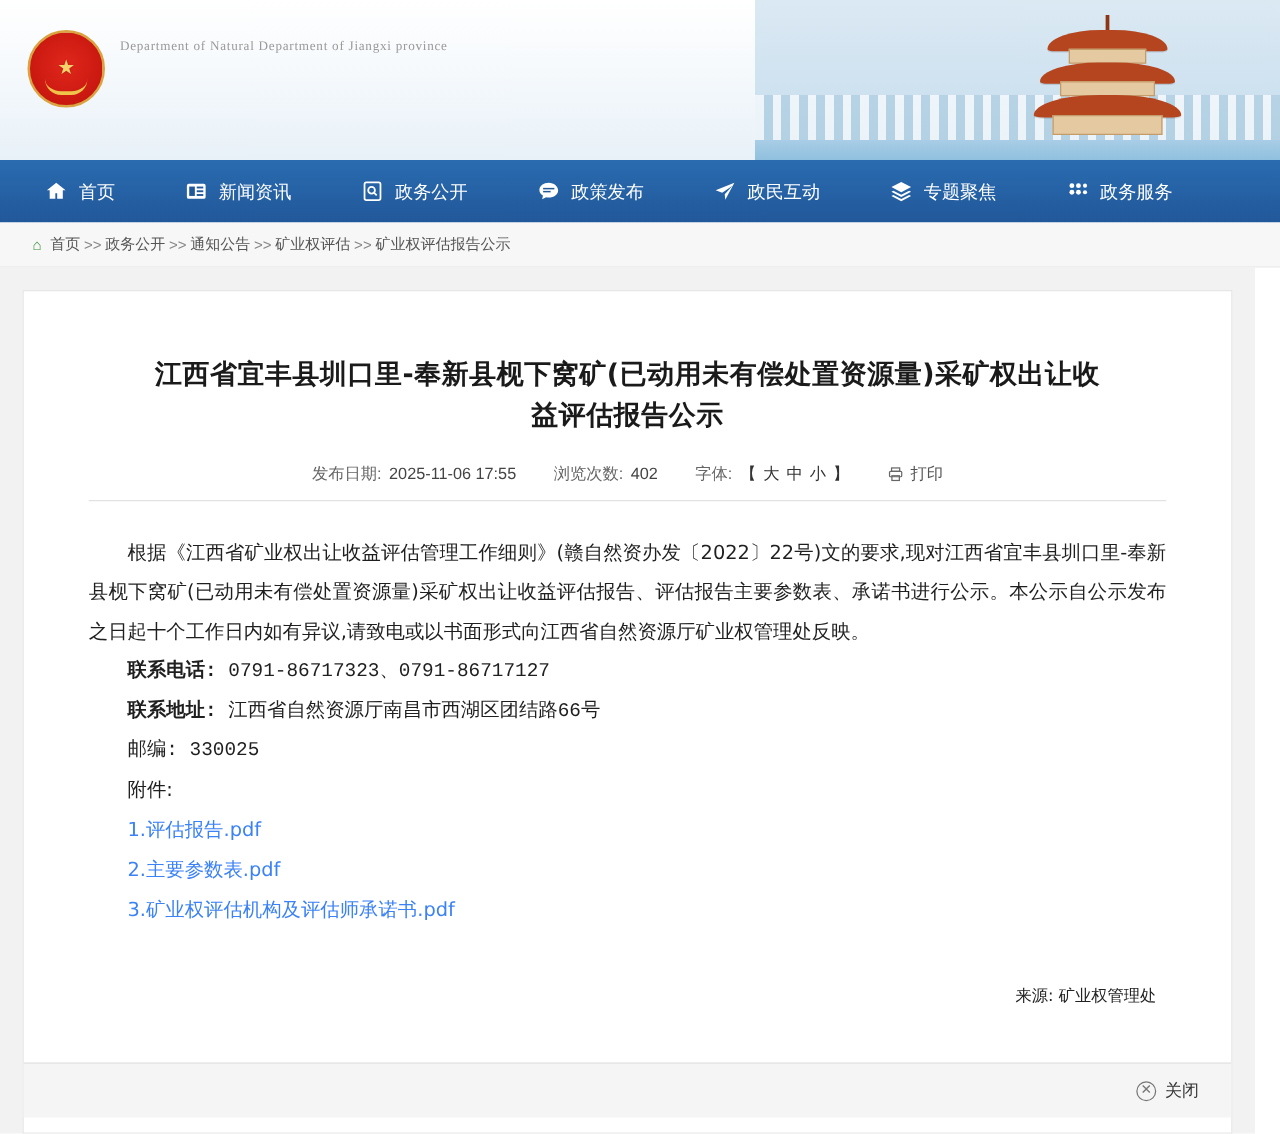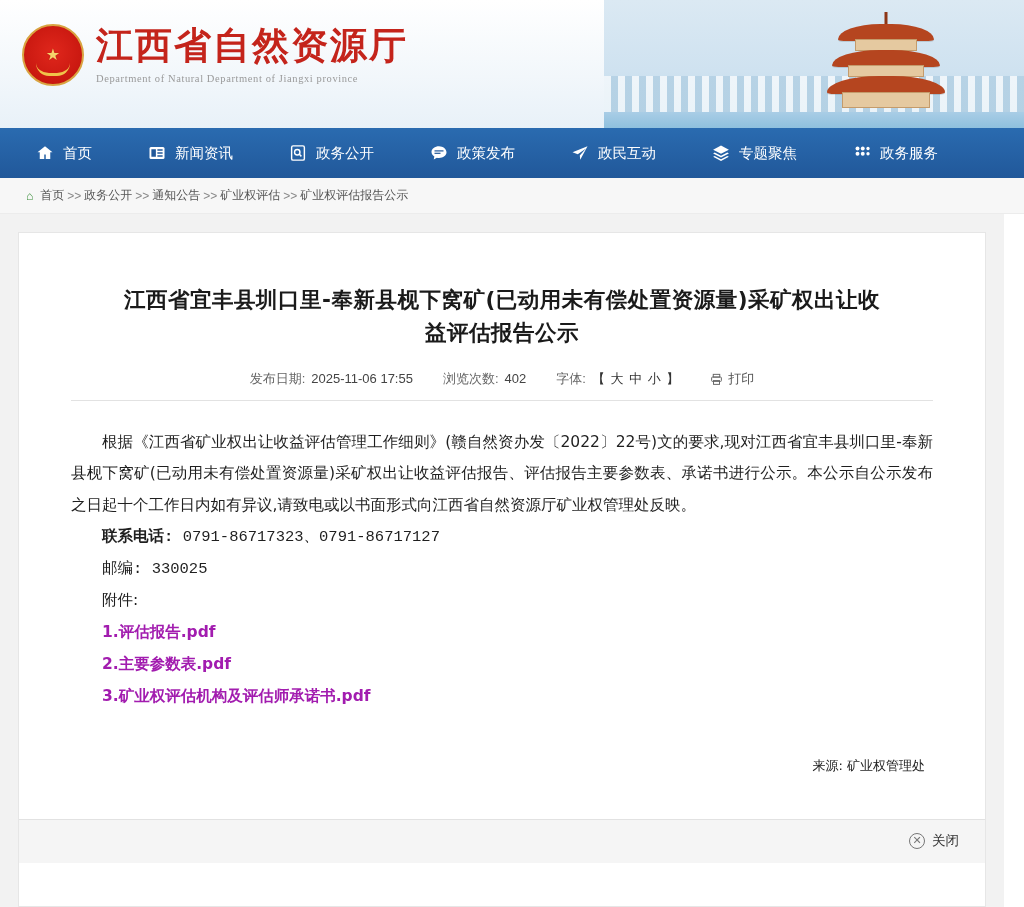--- a/index.html
+++ b/index.html
@@ -192,21 +192,21 @@
     line-height: 2.05;
     color: #1f1f1f;
     text-align: justify;
   }
   .body-text p { margin: 0; }
   .p-indent { text-indent: 2em; }
   .info-line { margin-top: 2px; padding-left: 2em; font-family: Liberation Mono, monospace; }
   .info-line .lbl { font-weight: bold; }
   .attach-head { margin-top: 38px; padding-left: 2em; }
   .attach-item { padding-left: 2em; }
-  .attach-item a { color: #a21caf; text-decoration: none; font-weight: bold; }
+  .attach-item a { color: #3b82f6; text-decoration: none; }
   .source {
     margin-top: 44px;
     text-align: right;
     font-family: "DejaVu Sans", sans-serif;
     font-size: 13px;
     color: #222;
     padding-right: 8px;
   }
   .card-foot {
     margin-top: 44px;
@@ -244,21 +244,20 @@
       <div class="roof r3"></div>
       <div class="body b3"></div>
     </div>
   </div>
 
   <div class="emblem">
     <span class="star">★</span>
   </div>
 
   <div class="site-title">
-    <div class="cn">江西省自然资源厅</div>
     <div class="en">Department of Natural Department of Jiangxi province</div>
   </div>
 </div>
 
 <div class="nav">
 
   <div class="nav-item">
     <span class="nav-ic">
       <svg viewBox="0 0 24 24" width="18" height="18" fill="#fff">
           <path d="M12 3 2 11h3v9h6v-6h2v6h6v-9h3z"></path>
@@ -381,20 +380,24 @@
     </div>
 
     <div class="body-text">
       <p class="p-indent">根据《江西省矿业权出让收益评估管理工作细则》(赣自然资办发〔2022〕22号)文的要求,现对江西省宜丰县圳口里-奉新县枧下窝矿(已动用未有偿处置资源量)采矿权出让收益评估报告、评估报告主要参数表、承诺书进行公示。本公示自公示发布之日起十个工作日内如有异议,请致电或以书面形式向江西省自然资源厅矿业权管理处反映。</p>
 
       <p class="info-line">
         <span class="lbl">联系电话:</span>
         <span>0791-86717323、0791-86717127</span>
       </p>
       <p class="info-line">
+        <span class="lbl">联系地址:</span>
+        <span>江西省自然资源厅南昌市西湖区团结路66号</span>
+      </p>
+      <p class="info-line">
         <span>邮编:</span>
         <span>330025</span>
       </p>
 
       <p class="attach-head">附件:</p>
       <p class="attach-item">
         <a href="#">1.评估报告.pdf</a>
       </p>
       <p class="attach-item">
         <a href="#">2.主要参数表.pdf</a>

